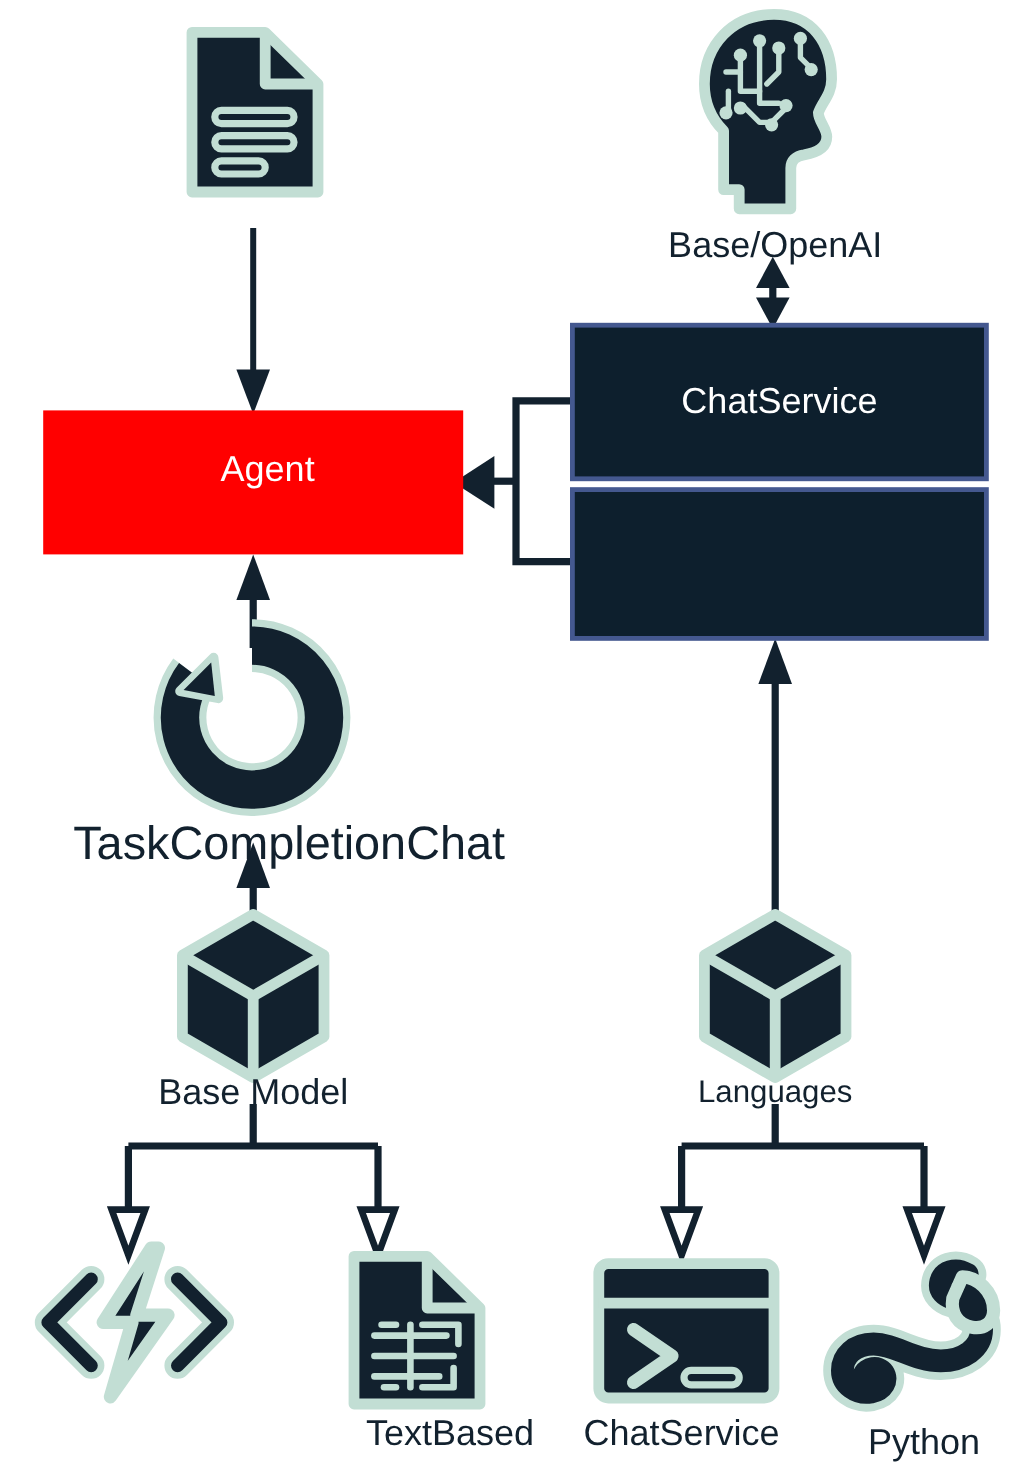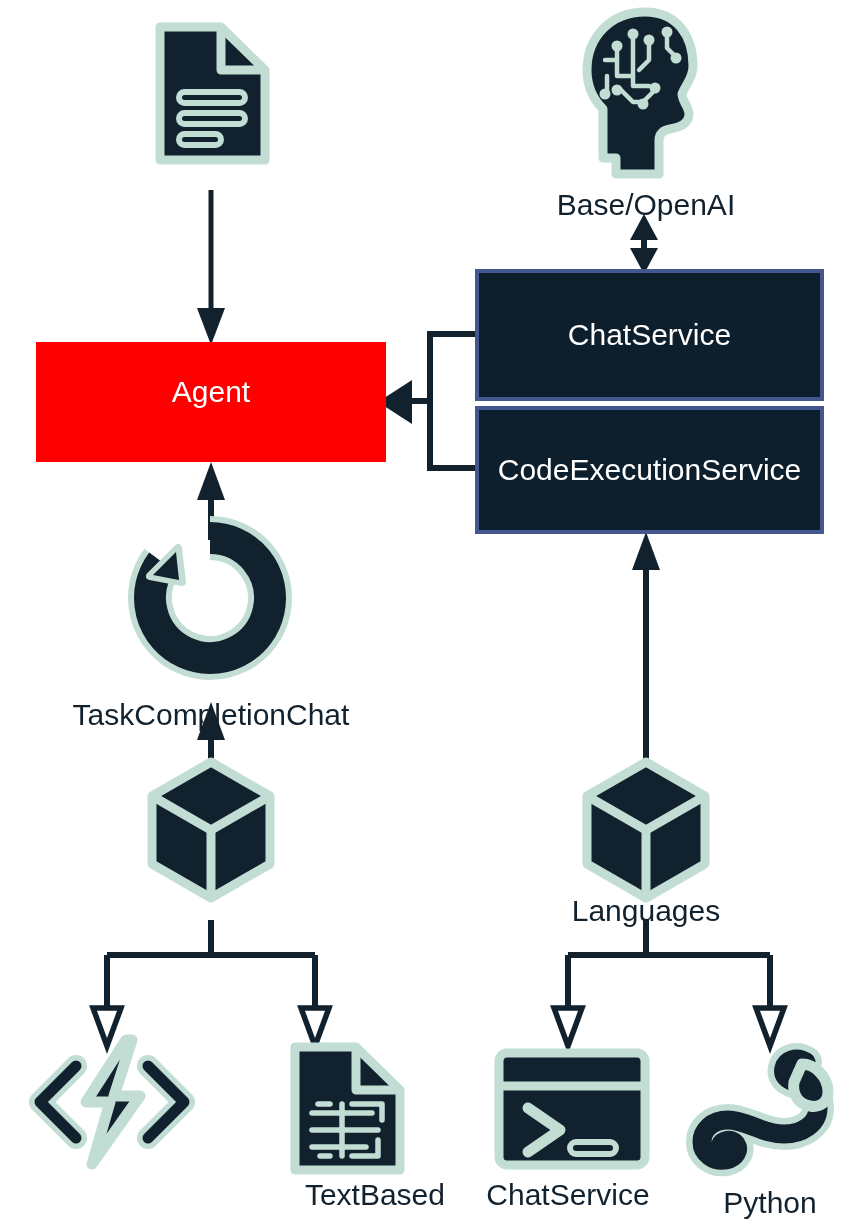--- a/index.html
+++ b/index.html
@@ -219,33 +219,33 @@
       <path d="M114,14 C126,14 140,26 140,42 C140,52 132,58 122,56 C110,54 104,44 106,32 Z" fill="#12212e" stroke="#c2ded4" stroke-width="11" stroke-linejoin="round"></path>
     </g>
   </svg>
 
   <svg class="layer" viewBox="0 0 846 1230">
     <rect x="36" y="342" width="350" height="120" fill="#ff0000"></rect>
     <rect x="477" y="271" width="345" height="128" fill="#0d1f2d" stroke="#44588f" stroke-width="4"></rect>
     <rect x="477" y="408" width="345" height="124" fill="#0d1f2d" stroke="#44588f" stroke-width="4"></rect>
   </svg>
 
-  <div class="box-label" style="left:36px; top:342px; width:350px; height:100px; font-size:30px;">Agent</div>
+  <div class="box-label" style="left:48px; top:342px; width:350px; height:100px; font-size:30px;">Agent</div>
 
   <div class="box-label" style="left:477px; top:271px; width:345px; height:128px; font-size:30px;">ChatService</div>
 
-  <div class="box-label" style="left:477px; top:408px; width:345px; height:124px; font-size:30px;">CodeExecutionService</div>
 
 
   <div class="node-label" style="left:516px; top:190px; width:260px; font-size:30px;">Base/OpenAI</div>
 
-  <div class="node-label" style="left:61px; top:700px; width:300px; font-size:30px;">TaskCompletionChat</div>
-
-
-  <div class="node-label" style="left:546px; top:896px; width:200px; font-size:30px;">Languages</div>
+  <div class="node-label" style="left:61px; top:684px; width:300px; font-size:39px;">TaskCompletionChat</div>
+
+  <div class="node-label" style="left:111px; top:896px; width:200px; font-size:30px;">Base Model</div>
+
+  <div class="node-label" style="left:546px; top:896px; width:200px; font-size:26px;">Languages</div>
 
 
   <div class="node-label" style="left:245px; top:1180px; width:200px; font-size:30px;text-align:right;">TextBased</div>
 
   <div class="node-label" style="left:478px; top:1180px; width:180px; font-size:30px;">ChatService</div>
 
   <div class="node-label" style="left:690px; top:1188px; width:160px; font-size:30px;">Python</div>
 
 </div>
 

